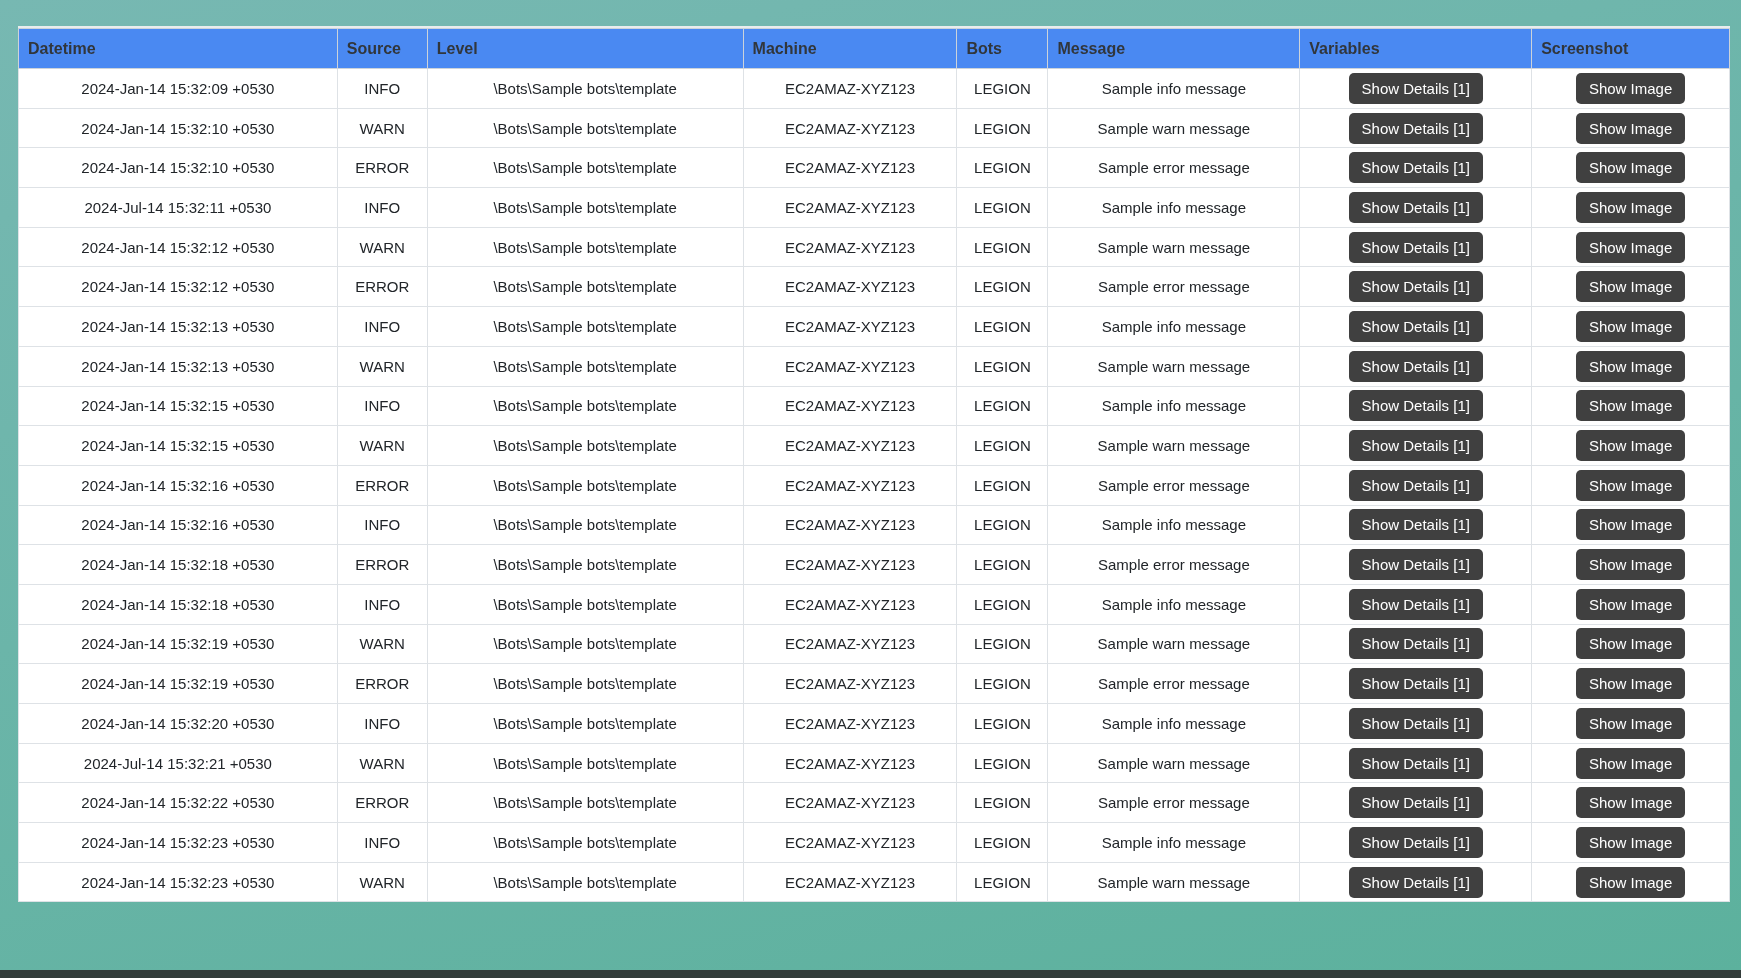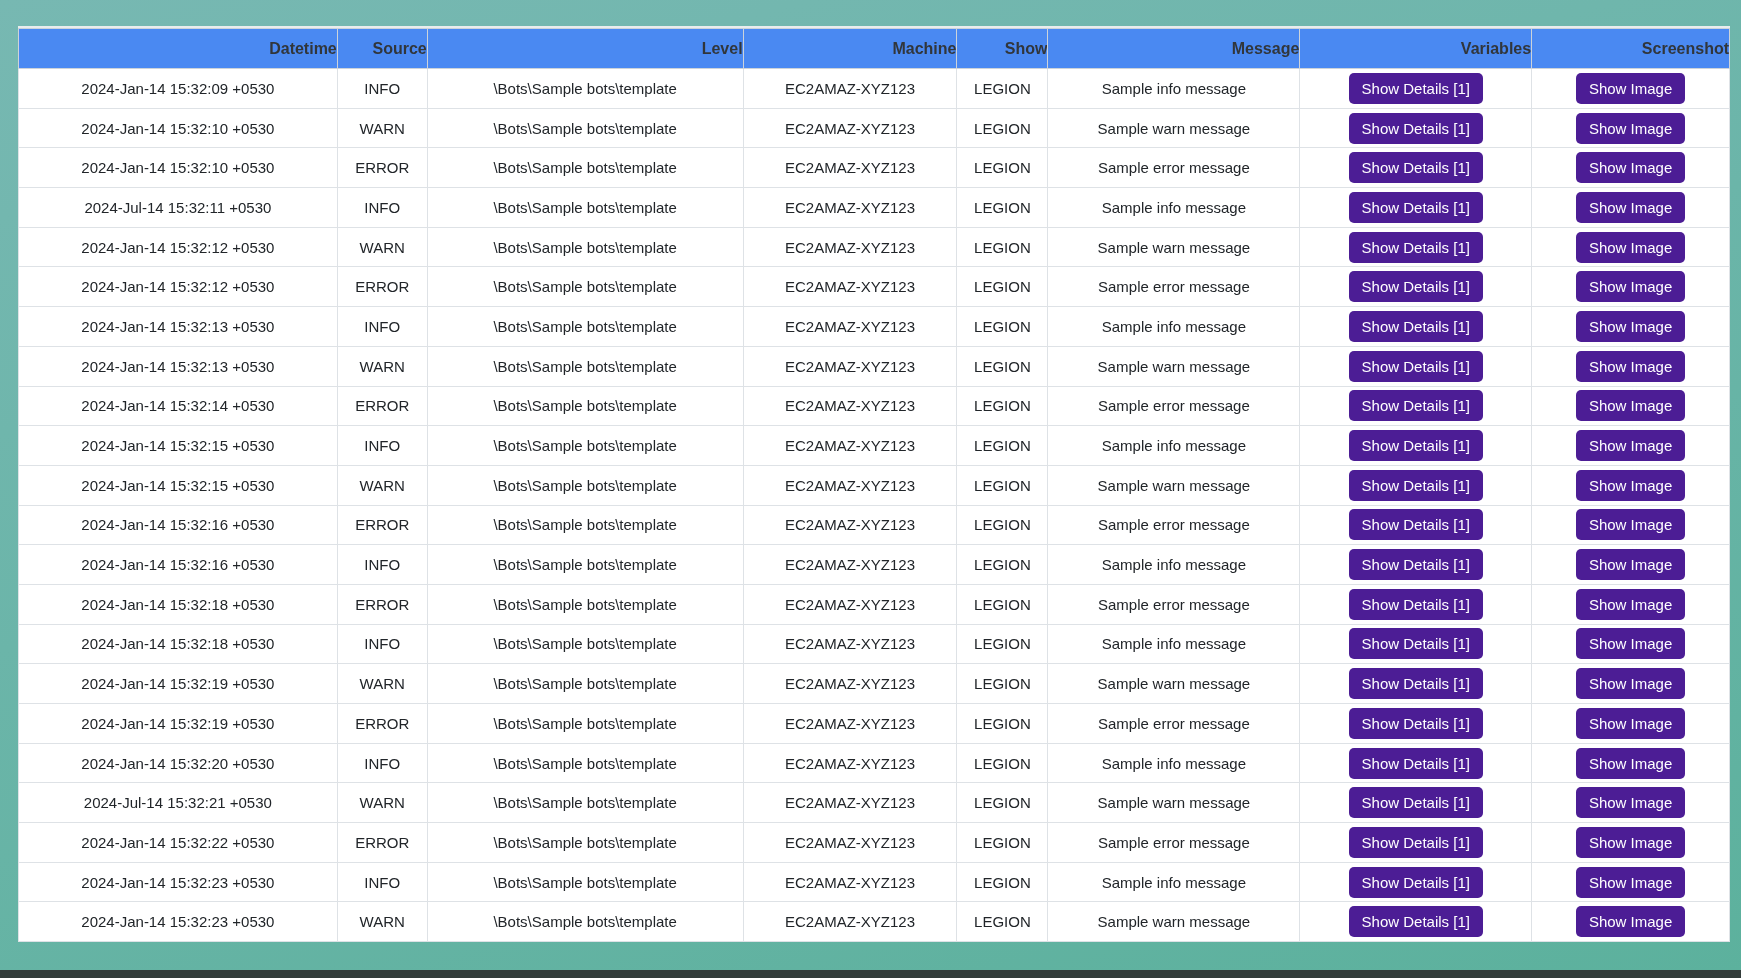--- a/index.html
+++ b/index.html
@@ -20,41 +20,41 @@
     width: 100%;
     table-layout: fixed;
     border-collapse: collapse;
     background: #ffffff;
   }
   table.log-table th {
     background: #4a89f2;
     color: #31363b;
     font-weight: bold;
     font-size: 16px;
-    text-align: right;
+    text-align: left;
     height: 39px;
     padding: 0 0 0 9px;
     border: 1px solid #ccd3da;
     white-space: nowrap;
     overflow: hidden;
   }
   table.log-table td {
     border: 1px solid #dee2e6;
     text-align: center;
     vertical-align: middle;
     font-size: 15px;
     color: #212529;
     height: 38.7px;
     padding: 0;
     white-space: nowrap;
     overflow: hidden;
   }
   .btn {
     display: inline-block;
-    background: #4c1d95;
+    background: #404040;
     color: #ffffff;
     border: 0;
     border-radius: 5px;
     font-size: 15px;
     font-family: inherit;
     padding: 6px 13px;
     line-height: 19px;
     cursor: pointer;
   }
   .bottom-band {
@@ -79,21 +79,21 @@
       <col style="width:14.72%">
       <col style="width:13.55%">
       <col style="width:11.56%">
     </colgroup>
     <thead>
       <tr id="header-row">
           <th>Datetime</th>
           <th>Source</th>
           <th>Level</th>
           <th>Machine</th>
-          <th>Show</th>
+          <th>Bots</th>
           <th>Message</th>
           <th>Variables</th>
           <th>Screenshot</th>
         </tr>
     </thead>
     <tbody id="table-body">
         <tr>
           <td>2024-Jan-14 15:32:09 +0530</td>
           <td>INFO</td>
           <td>\Bots\Sample bots\template</td>
@@ -163,30 +163,20 @@
           <td><button class="btn">Show Details [1]</button></td>
           <td><button class="btn">Show Image</button></td>
         </tr>
         <tr>
           <td>2024-Jan-14 15:32:13 +0530</td>
           <td>WARN</td>
           <td>\Bots\Sample bots\template</td>
           <td>EC2AMAZ-XYZ123</td>
           <td>LEGION</td>
           <td>Sample warn message</td>
-          <td><button class="btn">Show Details [1]</button></td>
-          <td><button class="btn">Show Image</button></td>
-        </tr>
-        <tr>
-          <td>2024-Jan-14 15:32:14 +0530</td>
-          <td>ERROR</td>
-          <td>\Bots\Sample bots\template</td>
-          <td>EC2AMAZ-XYZ123</td>
-          <td>LEGION</td>
-          <td>Sample error message</td>
           <td><button class="btn">Show Details [1]</button></td>
           <td><button class="btn">Show Image</button></td>
         </tr>
         <tr>
           <td>2024-Jan-14 15:32:15 +0530</td>
           <td>INFO</td>
           <td>\Bots\Sample bots\template</td>
           <td>EC2AMAZ-XYZ123</td>
           <td>LEGION</td>
           <td>Sample info message</td>

